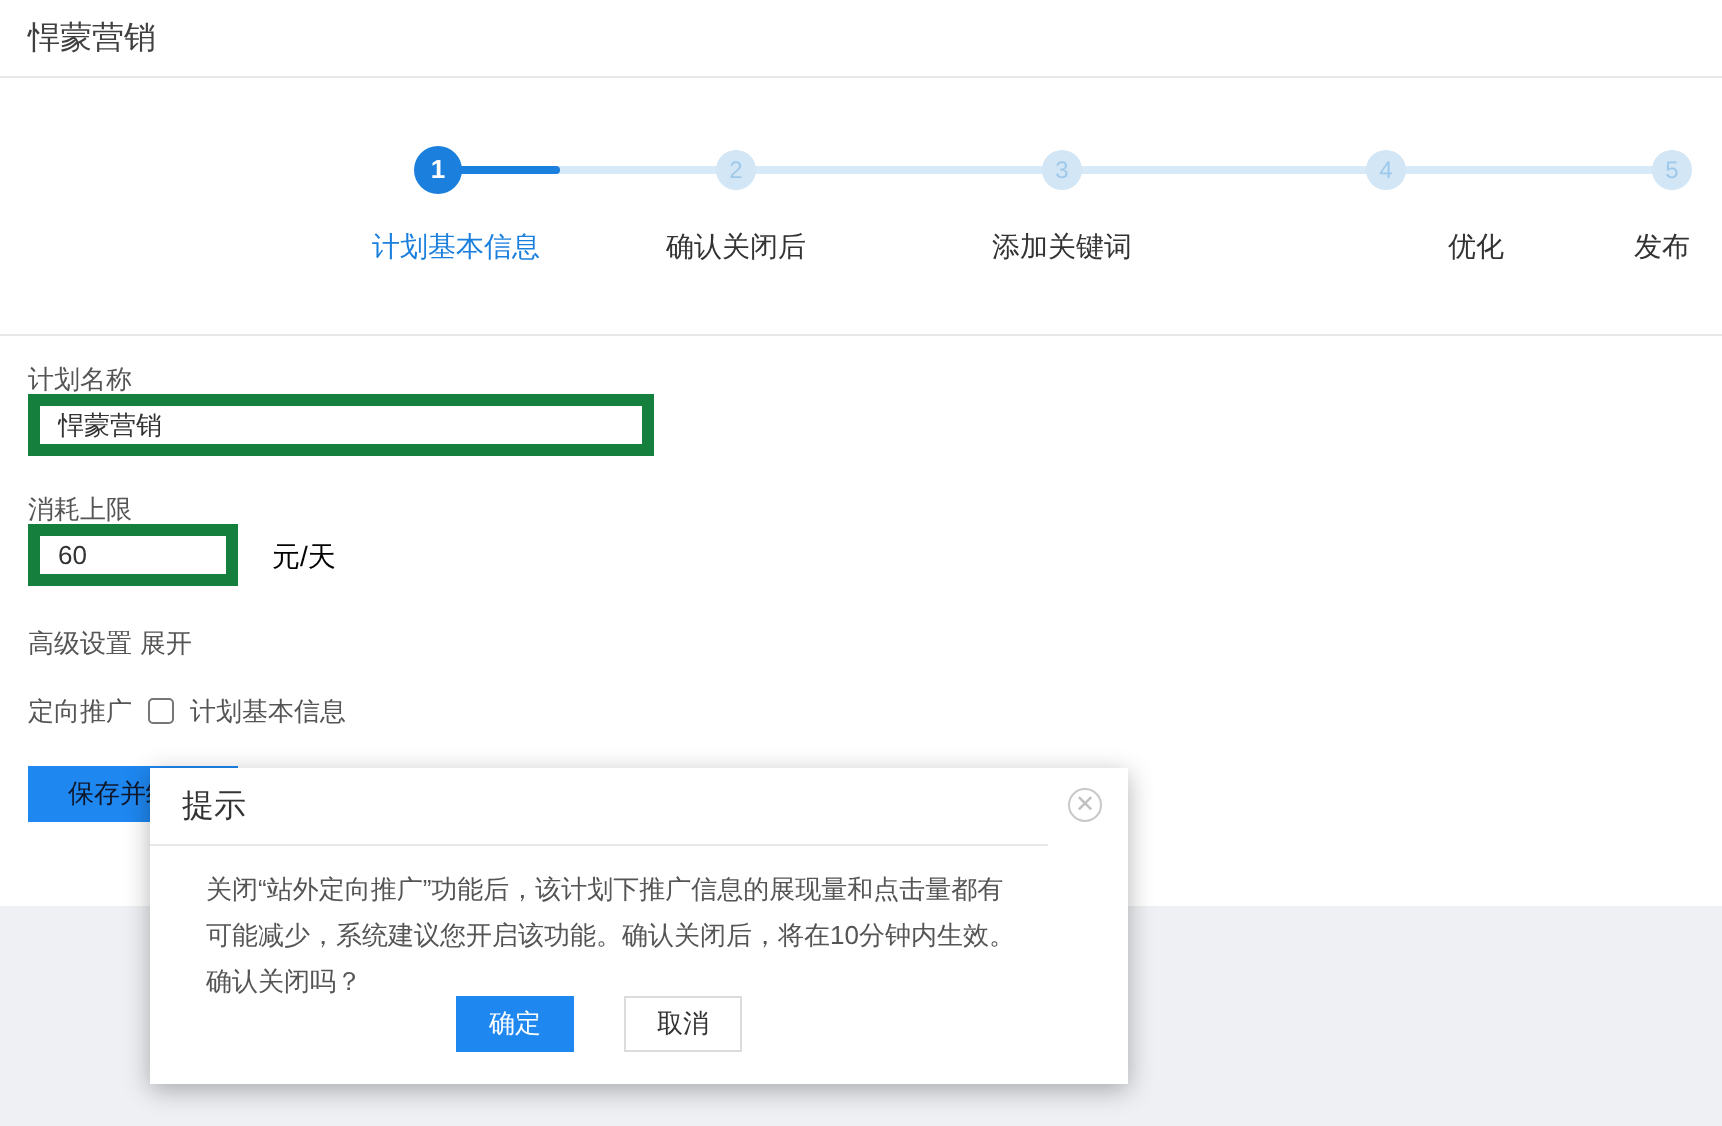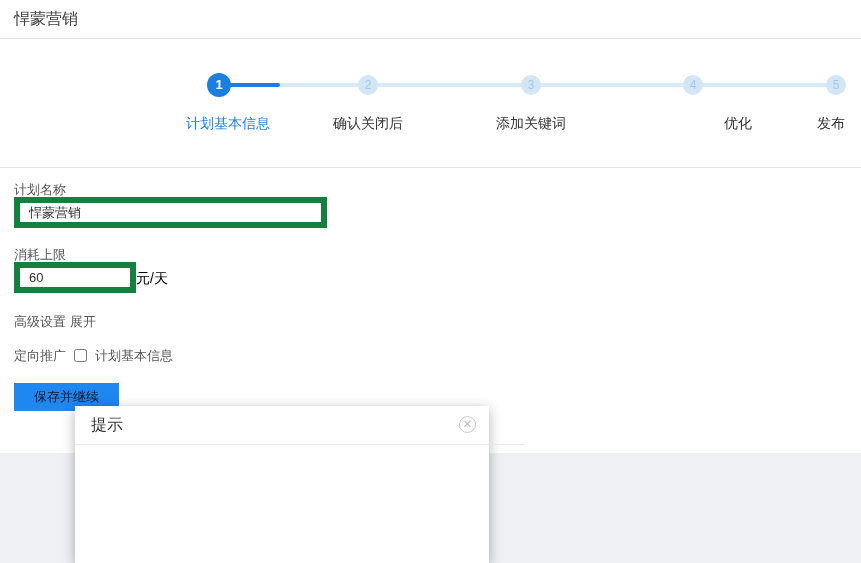--- a/index.html
+++ b/index.html
@@ -55,21 +55,21 @@
     background: #e8e8e8;
   }
   .form-label { font-size: 13px; color: #555; }
   .text-input {
     border: 6px solid #15803d; background: #fff;
     font-size: 13px; color: #333; padding: 0 9px;
     font-family: "Liberation Sans", "DejaVu Sans", sans-serif;
     outline: none;
   }
   .input-plan-name { left: 14px; top: 197px; width: 313px; height: 31px; }
-  .input-budget    { left: 14px; top: 262px; width: 122px; height: 31px; }
+  .input-budget    { left: 14px; top: 262px; width: 105px; height: 31px; }
   .budget-unit { left: 136px; top: 270px; font-size: 14px; color: #000000; }
 
   .advanced-toggle { left: 70px; top: 313px; font-size: 13px; color: #555; cursor: pointer; }
   .targeting-checkbox { left: 74px; top: 349px; width: 13px; height: 13px; }
   .targeting-cb-label { left: 95px; top: 347px; }
 
   .save-button {
     left: 14px; top: 383px; width: 105px; height: 28px;
     background: #1e87f0; color: #0f172a; border: none;
     font-size: 13px; cursor: pointer;
@@ -77,21 +77,21 @@
   }
 
   
   .footer-area {
     left: 0; top: 453px; width: 861px; height: 110px;
     background: #eef0f3;
   }
 
   
   .modal {
-    left: 75px; top: 406px; width: 414px; height: 158px;
+    left: 75px; top: 384px; width: 489px; height: 158px;
     background: #fff; box-shadow: 0 3px 12px rgba(0,0,0,0.3);
     z-index: 10;
   }
   .modal-title {
     left: 16px; top: 9px; font-size: 16px; color: #333;
   }
   .modal-close {
     right: 13px; top: 10px; width: 17px; height: 17px;
     border: 1px solid #c8c8c8; border-radius: 50%;
     color: #c0c0c0; font-size: 12px; line-height: 15px;
@@ -153,13 +153,18 @@
 <div class="abs form-label targeting-cb-label">计划基本信息</div>
 
 <button class="abs save-button">保存并继续</button>
 
 <div class="abs footer-area"></div>
 
 <div class="abs modal">
   <div class="abs modal-title">提示</div>
   <div class="abs modal-close">✕</div>
   <div class="abs modal-header-divider"></div>
+  <div class="abs modal-body">关闭“站外定向推广”功能后，该计划下推广信息的展现量和点击量都有可能减少，系统建议您开启该功能。确认关闭后，将在10分钟内生效。确认关闭吗？</div>
+  <div class="abs modal-buttons">
+    <button class="btn btn-confirm">确定</button>
+    <button class="btn btn-cancel">取消</button>
+  </div>
 </div>
 
 </body></html>

